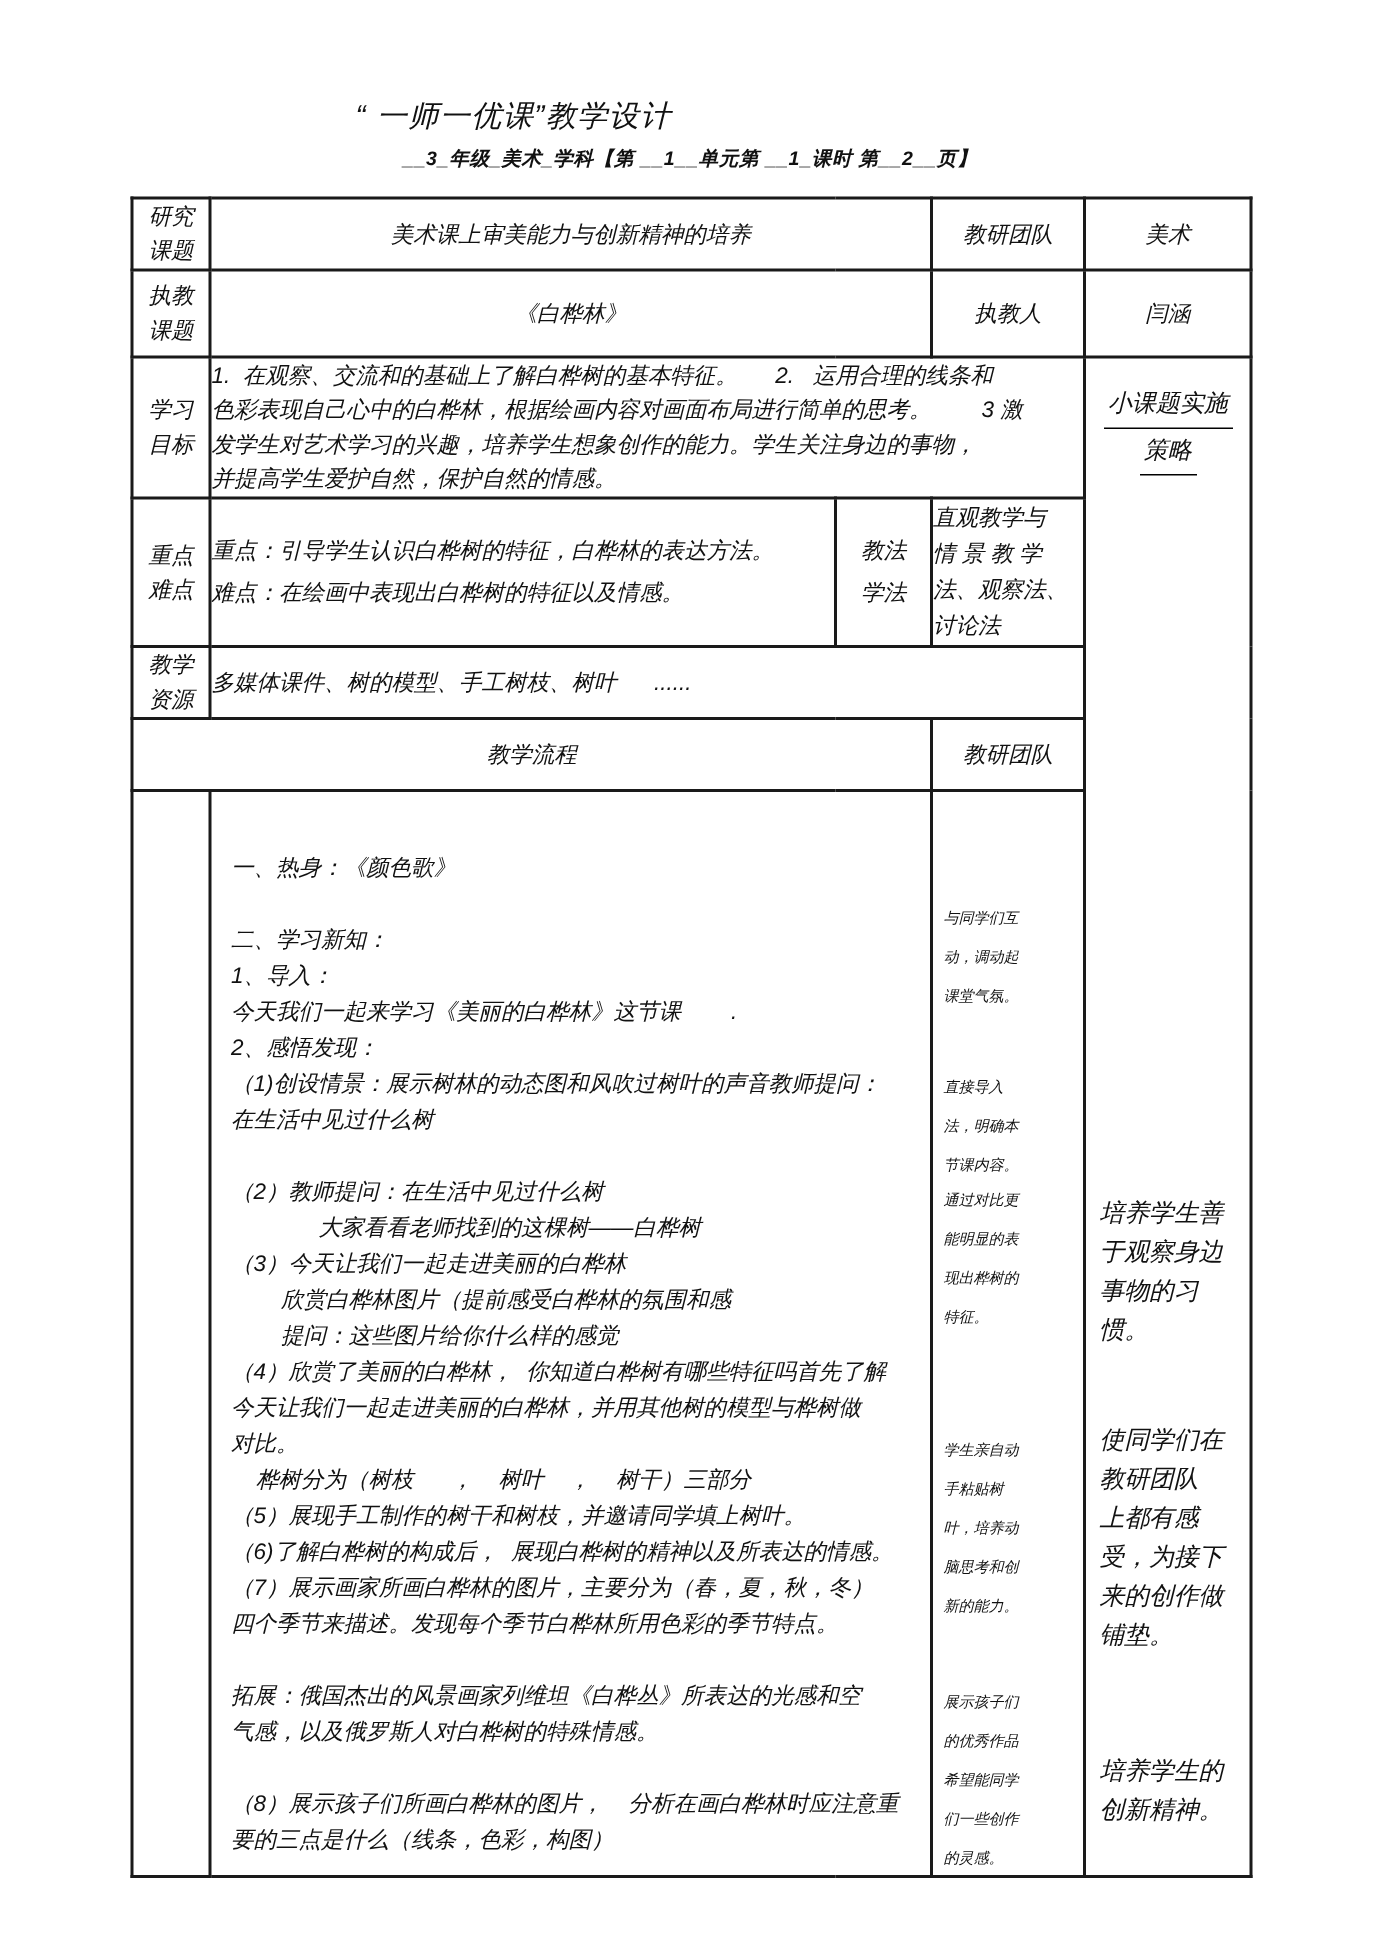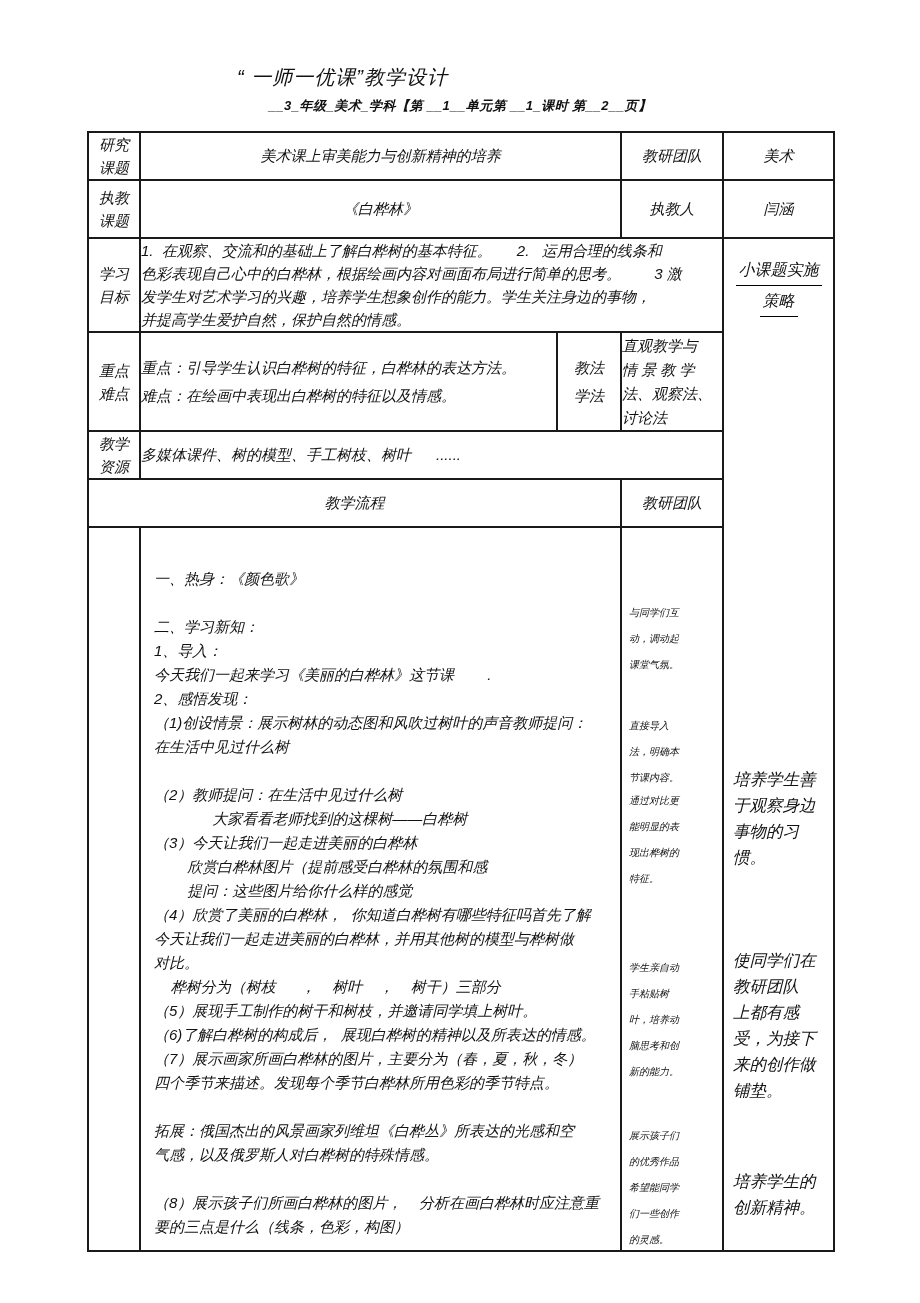--- a/index.html
+++ b/index.html
@@ -65,21 +65,21 @@
     position:absolute;top:7px;left:0;right:0;text-align:center;
     font-size:16px;line-height:29px;
   }
   .strategy-hdr .u{
     display:inline-block;border-bottom:1.5px solid #000;padding:0 3px 1px 3px;
   }
   .strategy-note{
     position:absolute;left:9px;right:4px;
     white-space:pre-line;line-height:26px;font-size:16.5px;
   }
-  .s1{top:518px}.s2{top:699px}.s3{top:920px}
+  .s1{top:548px}.s2{top:699px}.s3{top:920px}
 </style>
 </head>
 <body>
 
 <div class="page">
 
   <div class="title1">“ 一师一优课”教学设计</div>
   <div class="title2">__3_年级_美术_学科【第 __1__单元第 __1_课时 第__2__页】</div>
 
   <table class="doc">

